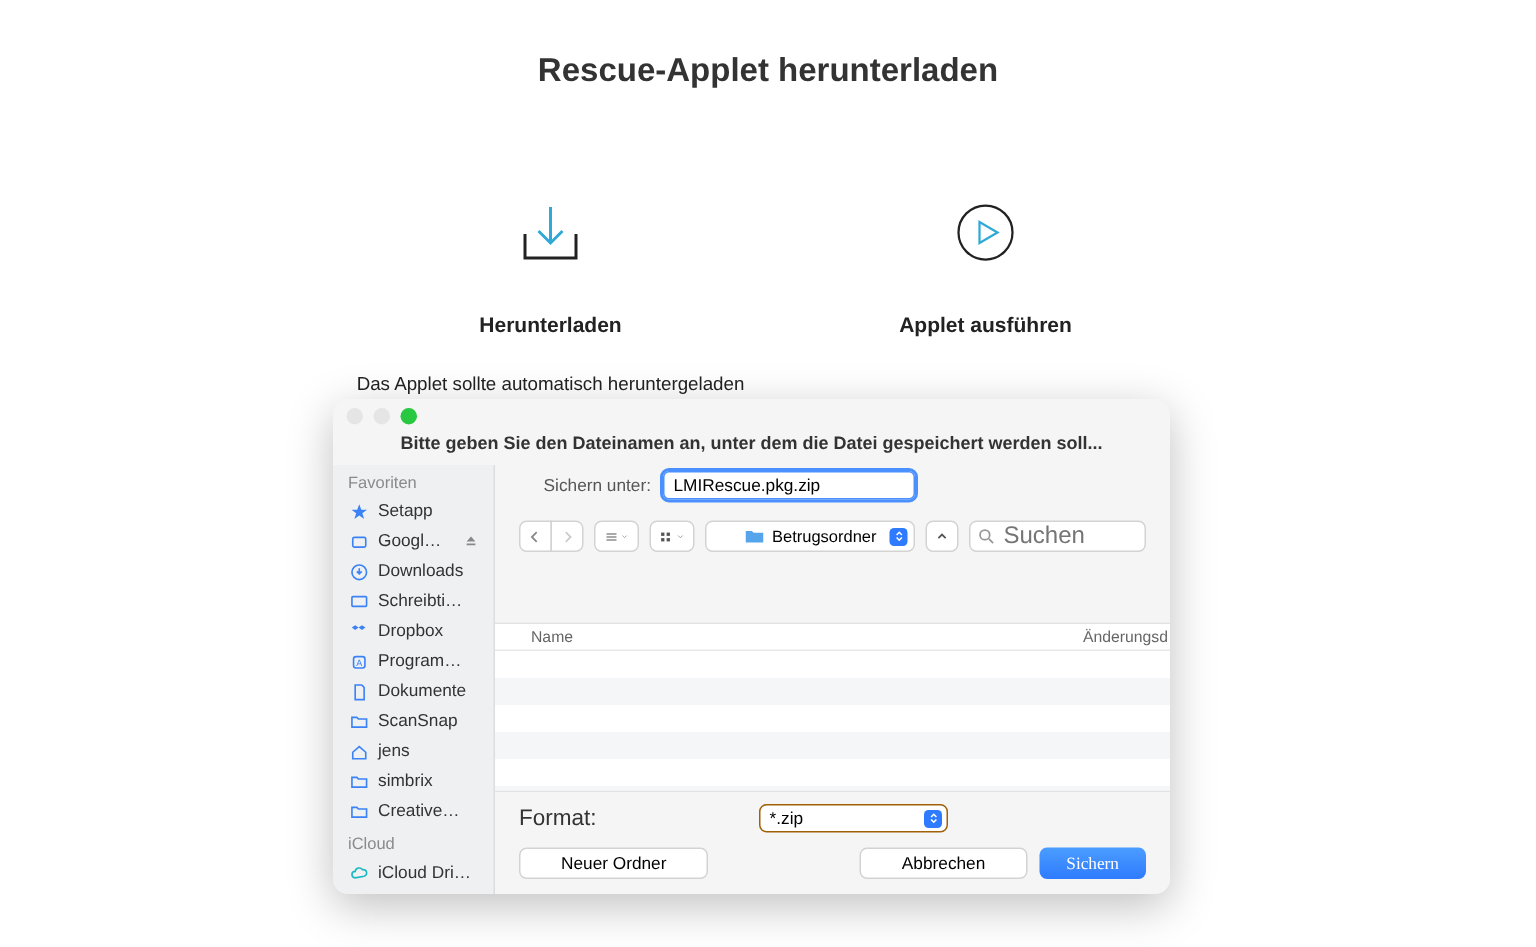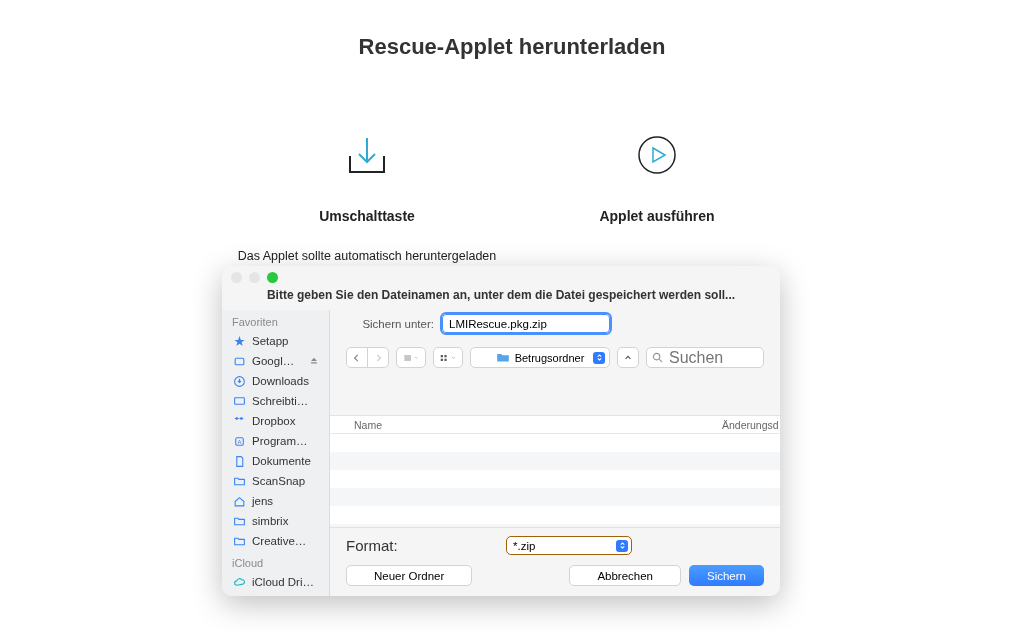--- a/index.html
+++ b/index.html
@@ -64,38 +64,38 @@
 .hscroll .thumb { position: absolute; left: 0; top: 1px; width: 300px; height: 8px; background: #c9c9c9; border-radius: 4px; }
 
 .format-row { display: flex; align-items: center; padding: 8px 16px 0; }
 .format-row label { width: 160px; text-align: left; font-size: 15px; color: #333; padding-right: 10px; }
 .format-row .sel { width: 126px; height: 19px; background: #fff; border: 1px solid #a16207; border-radius: 5px; display: flex; align-items: center; padding: 0 6px; font-size: 11.5px; position: relative; }
 .format-row .sel .blue-pill { position: absolute; right: 3px; width: 12px; height: 12px; background: #2f7bff; border-radius: 3px; display: flex; align-items: center; justify-content: center; }
 
 .footer { display: flex; align-items: center; padding: 10px 16px 10px; gap: 8px; }
 .footer .spacer { flex: 1; }
 .btn { height: 21px; padding: 0 27px; font-size: 11.5px; border-radius: 5px; border: 1px solid #d3d3d3; background: #fff; cursor: default; }
-.btn.primary { background: linear-gradient(#4b9dff, #2f7bff); color: #fff; border: none; font-weight: 500; padding: 0 18px; }
+.btn.primary { background: linear-gradient(#4b9dff, #2f7bff); color: #fff; border: none; font-weight: 500; padding: 0 18px; font-family: Liberation Serif, serif; }
 
 </style>
 </head>
 <body>
 
 <h1 class="page-title">Rescue-Applet herunterladen</h1>
 
 <div class="columns">
   <div class="col">
     <div class="icon-wrap">
       <svg width="42" height="38" viewBox="0 0 42 38">
         <polyline points="4,20 4,36 38,36 38,20" fill="none" stroke="#222" stroke-width="2"></polyline>
         <line x1="21" y1="2" x2="21" y2="26" stroke="#31a9d6" stroke-width="2"></line>
         <polyline points="13,18 21,26 29,18" fill="none" stroke="#31a9d6" stroke-width="2"></polyline>
       </svg>
     </div>
-    <h3>Umschalttaste</h3>
+    <h3>Herunterladen</h3>
     <p>
       <span>Das Applet sollte automatisch heruntergeladen werden.</span><br><br>
       <span>Der Download wurde nicht gestartet? </span><a>Versuchen Sie es</a>
     </p>
   </div>
   <div class="col">
     <div class="icon-wrap">
       <svg width="40" height="40" viewBox="0 0 40 40">
         <circle cx="20" cy="20" r="18" fill="none" stroke="#222" stroke-width="1.5"></circle>
         <polygon points="16,13 28,20 16,27" fill="none" stroke="#31a9d6" stroke-width="1.5"></polygon>

